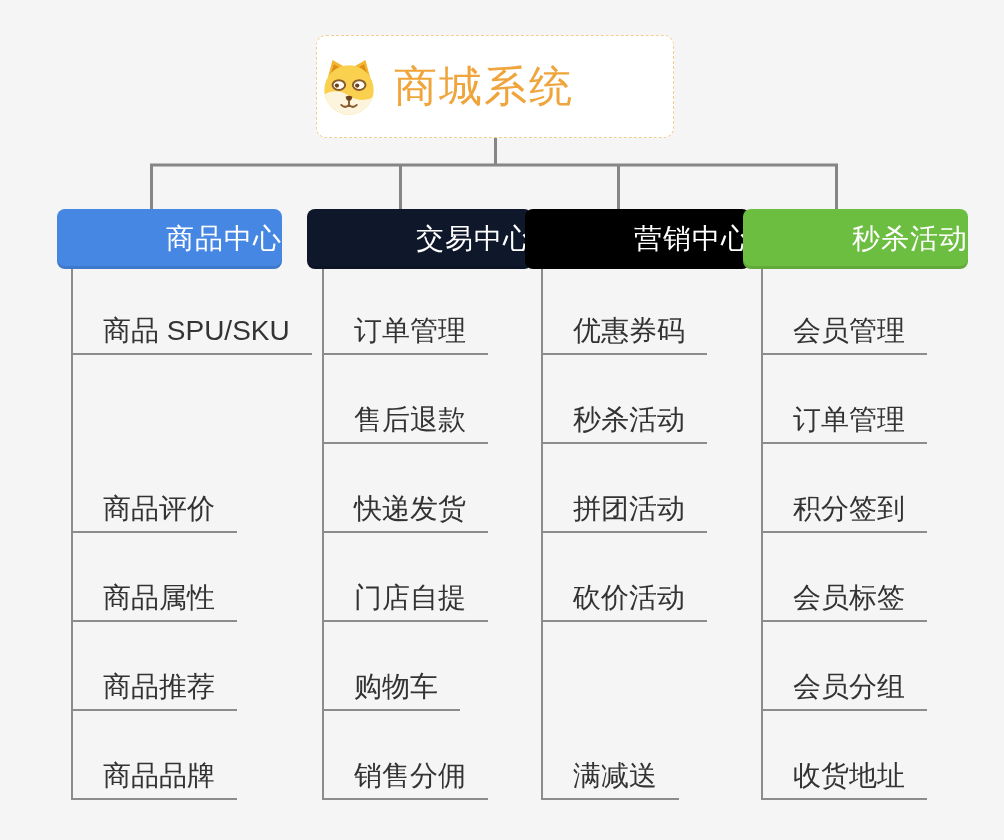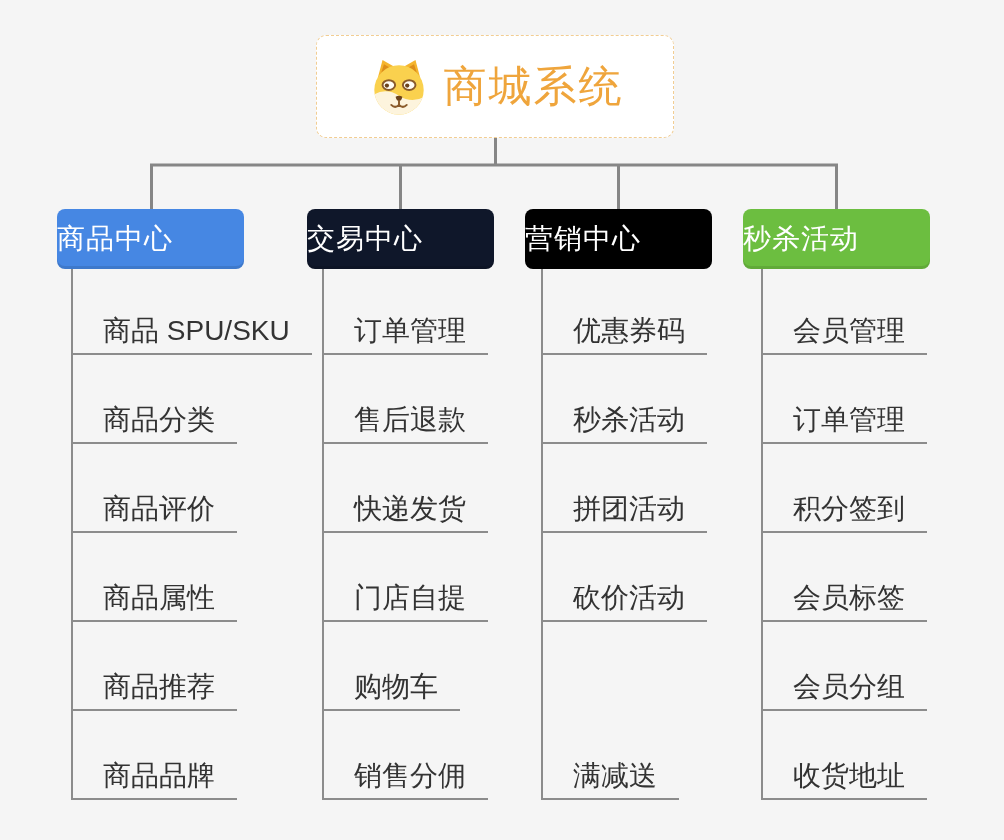--- a/index.html
+++ b/index.html
@@ -4,31 +4,31 @@
 <style>
   html,body{margin:0;padding:0;background:#f5f5f5;}
   .canvas{
     position:relative;width:1004px;height:840px;background:#f5f5f5;
     font-family:"Liberation Sans","DejaVu Sans",sans-serif;overflow:hidden;
   }
   
   .root{
     position:absolute;left:316px;top:35px;width:358px;height:103px;
     background:#ffffff;border:1px dashed #f2cd92;border-radius:10px;
-    display:flex;align-items:center;justify-content:center;gap:13px;
+    display:flex;align-items:center;justify-content:flex-start;gap:13px;
     box-sizing:border-box;
   }
   .root-title{font-size:43px;letter-spacing:2px;color:#efa53c;}
   .dog{width:64px;height:62px;flex:0 0 auto;}
   
   .connectors{position:absolute;left:0;top:0;pointer-events:none;}
   
   .branch{
-    position:absolute;top:209px;width:187px;height:60px;border-radius:8px;
-    display:flex;align-items:center;justify-content:flex-start;
+    position:absolute;top:209px;width:225px;height:60px;border-radius:8px;
+    display:flex;align-items:center;justify-content:flex-end;
     box-shadow:inset 0 -3px 0 rgba(0,0,0,.10);
   }
   .branch-label{color:#ffffff;font-size:28px;letter-spacing:1px;}
   .b0{left:57px}.b1{left:307px}.b2{left:525px}.b3{left:743px}
   
   .colline{position:absolute;top:269px;width:2px;height:531px;background:#8c8c8c;}
   .l0{left:71px}.l1{left:322px}.l2{left:541px}.l3{left:761px}
   
   .leaf{
     position:absolute;padding:0 22px 7px 32px;font-size:28px;line-height:30px;
@@ -87,21 +87,20 @@
   <div class="branch b3" style="background-color: rgb(108, 190, 64);">
     <span class="branch-label">秒杀活动</span>
   </div>
 
   <div class="colline l0"></div>
   <div class="colline l1"></div>
   <div class="colline l2"></div>
   <div class="colline l3"></div>
 
   <div class="leaf c0 r0">商品 SPU/SKU</div>
-  <div class="leaf c0 r1">商品分类</div>
   <div class="leaf c0 r2">商品评价</div>
   <div class="leaf c0 r3">商品属性</div>
   <div class="leaf c0 r4">商品推荐</div>
   <div class="leaf c0 r5">商品品牌</div>
 
   <div class="leaf c1 r0">订单管理</div>
   <div class="leaf c1 r1">售后退款</div>
   <div class="leaf c1 r2">快递发货</div>
   <div class="leaf c1 r3">门店自提</div>
   <div class="leaf c1 r4">购物车</div>

